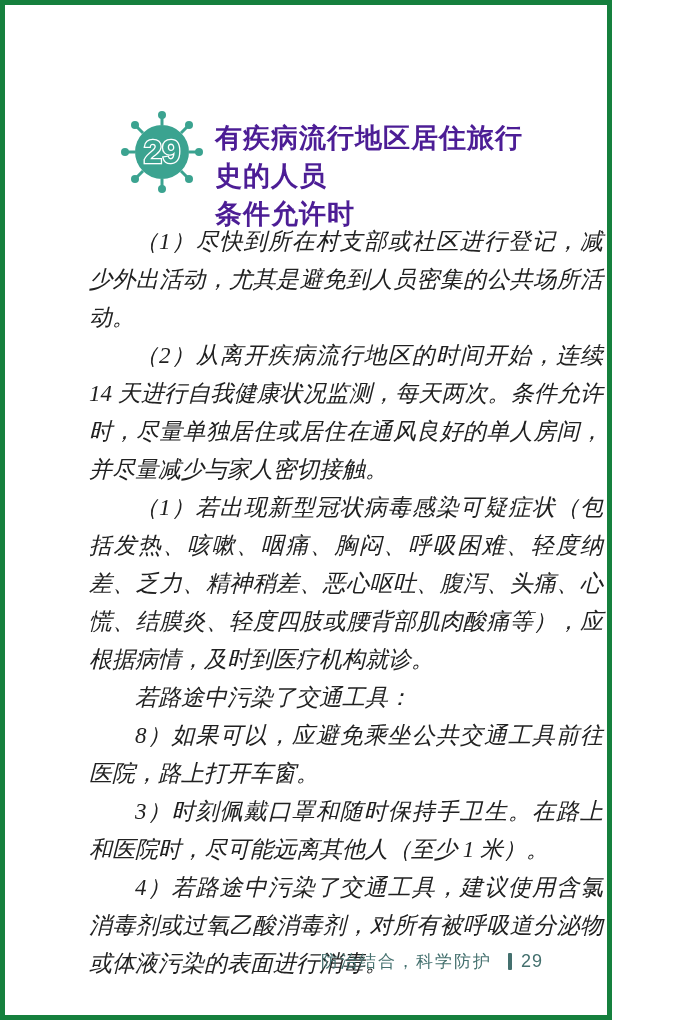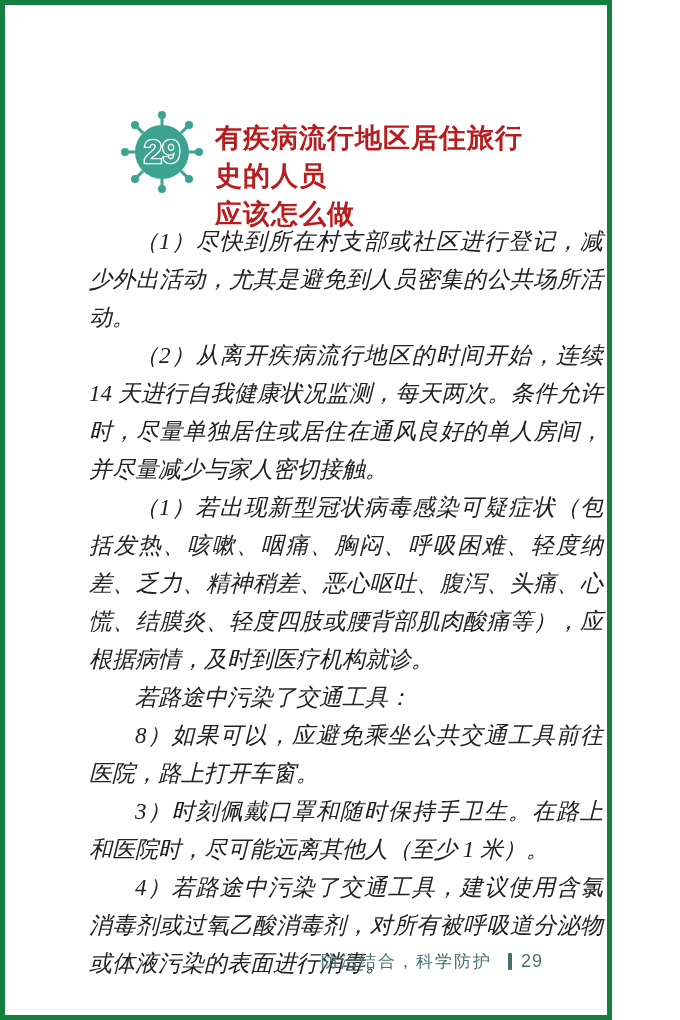--- a/index.html
+++ b/index.html
@@ -28,21 +28,21 @@
     height: 86px;
     margin-top: 2px;
   }
   .title-block {
     margin-left: 10px;
     margin-top: 12px;
     font-family: "Liberation Sans", "DejaVu Sans", sans-serif;
     font-weight: 700;
     font-size: 27px;
     line-height: 38px;
-    color: #b91c1c;
+    color: #4c1d95;
     letter-spacing: 1px;
   }
   
   .doc-body {
     position: absolute;
     top: 218px;
     left: 84px;
     width: 514px;
     font-size: 23px;
     line-height: 38px;
@@ -103,21 +103,21 @@
         <circle cx="16" cy="16" r="4"></circle>
         <circle cx="70" cy="16" r="4"></circle>
         <circle cx="16" cy="70" r="4"></circle>
         <circle cx="70" cy="70" r="4"></circle>
         <circle cx="43" cy="43" r="27"></circle>
       </g>
       <text x="43" y="54" text-anchor="middle" font-family="Liberation Sans, DejaVu Sans, sans-serif" font-size="33" font-weight="bold" fill="#3BA390" stroke="#ffffff" stroke-width="2.6" paint-order="stroke" style="paint-order:stroke">29</text>
     </svg>
     <div class="title-block">
       <div>有疾病流行地区居住旅行史的人员</div>
-      <div>应该怎么做</div>
+      <div>条件允许时</div>
     </div>
   </div>
 
   <div class="doc-body">
     <p>（1）尽快到所在村支部或社区进行登记，减少外出活动，尤其是避免到人员密集的公共场所活动。</p>
     <p>（2）从离开疾病流行地区的时间开始，连续 14 天进行自我健康状况监测，每天两次。条件允许时，尽量单独居住或居住在通风良好的单人房间，并尽量减少与家人密切接触。</p>
     <p>（1）若出现新型冠状病毒感染可疑症状（包括发热、咳嗽、咽痛、胸闷、呼吸困难、轻度纳差、乏力、精神稍差、恶心呕吐、腹泻、头痛、心慌、结膜炎、轻度四肢或腰背部肌肉酸痛等），应根据病情，及时到医疗机构就诊。</p>
     <p>若路途中污染了交通工具：</p>
     <p>8）如果可以，应避免乘坐公共交通工具前往医院，路上打开车窗。</p>
     <p>3）时刻佩戴口罩和随时保持手卫生。在路上和医院时，尽可能远离其他人（至少 1 米）。</p>

